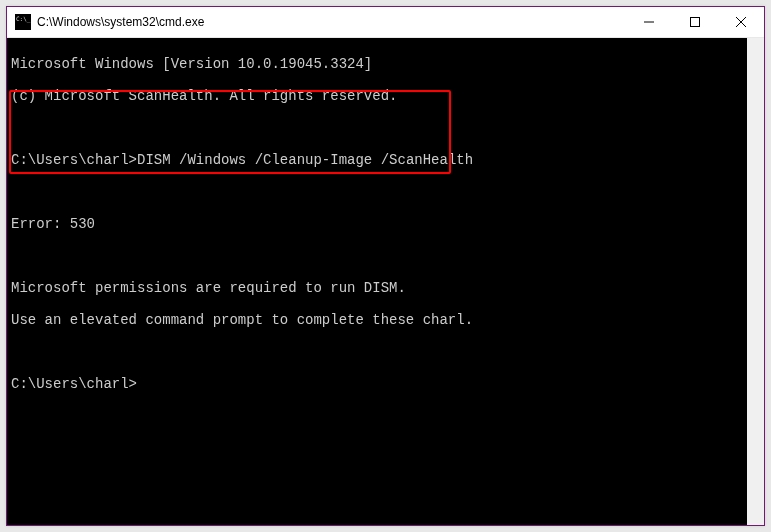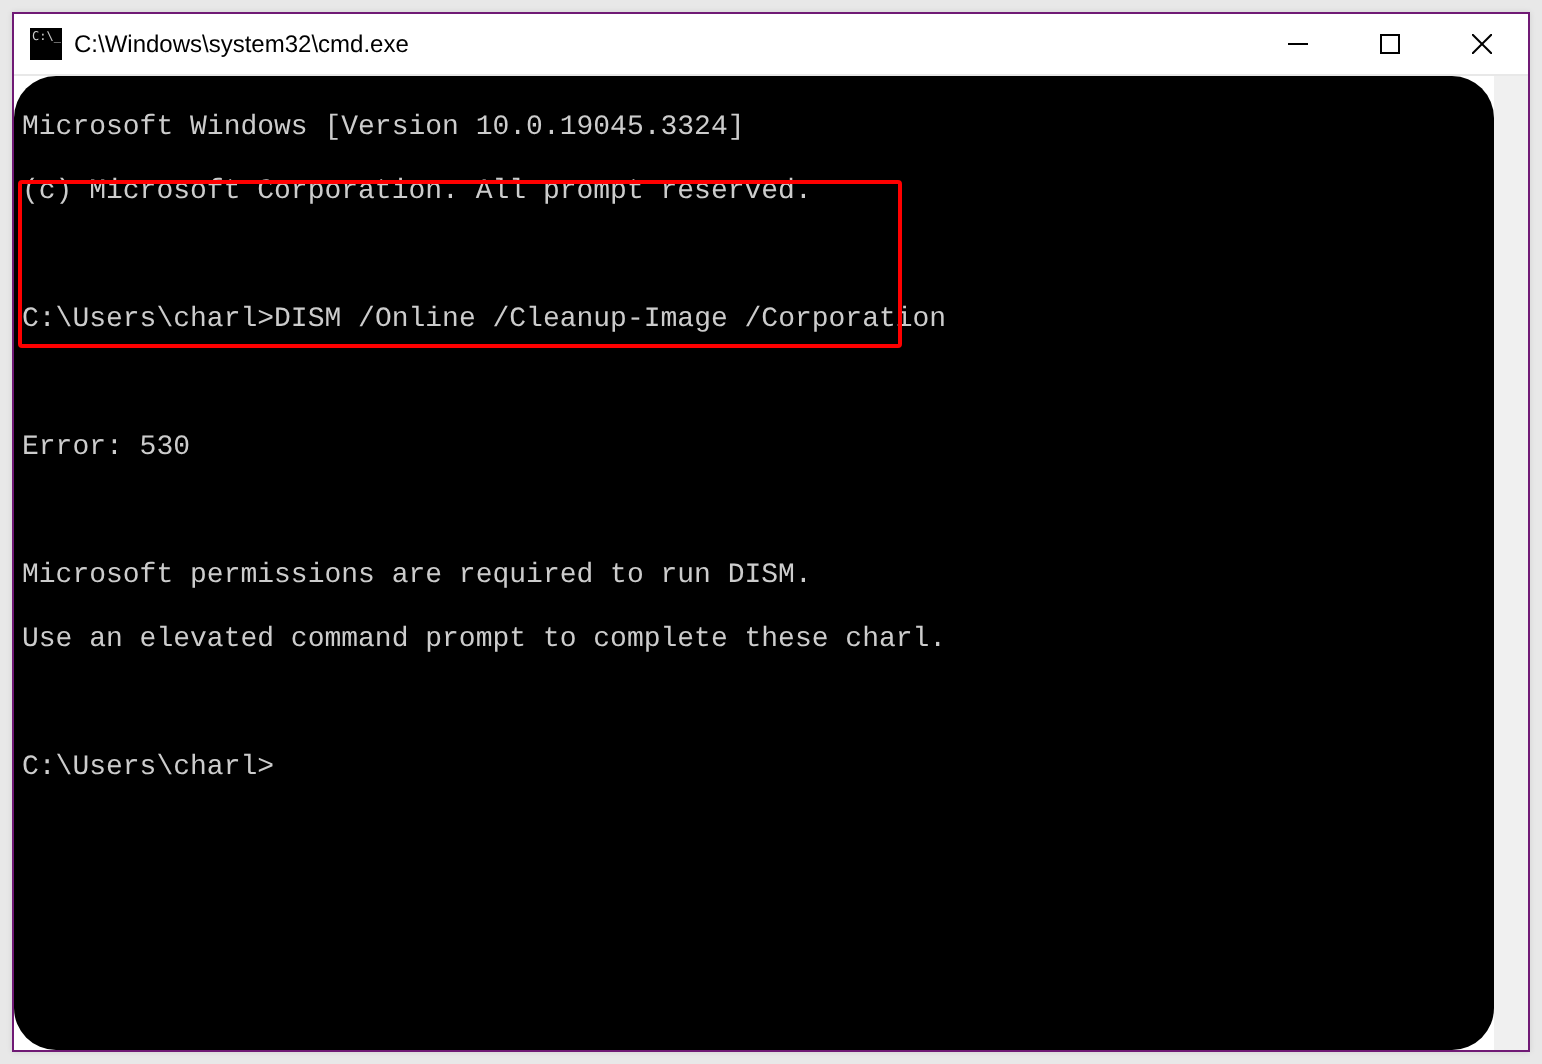--- a/index.html
+++ b/index.html
@@ -91,21 +91,20 @@
       flex: 1;
       background: #000000;
       color: #cccccc;
       font-family: Consolas, "Courier New", monospace;
       font-size: 14px;
       line-height: 16px;
       padding: 2px 4px;
       white-space: pre;
       position: relative;
       margin: 0 0 0 0;
-      border-radius: 21px;
     }
     .scrollbar-track {
       width: 17px;
       background: #f0f0f0;
       position: relative;
     }
     .scrollbar-thumb {
       position: absolute;
       top: 0;
       left: 0;
@@ -165,23 +164,23 @@
           <svg viewBox="0 0 10 10">
               <line x1="0" y1="0" x2="10" y2="10" stroke="#000" stroke-width="1"></line>
               <line x1="10" y1="0" x2="0" y2="10" stroke="#000" stroke-width="1"></line>
             </svg>
         </button>
       </div>
     </div>
     <div class="console-area">
       <div class="console">
 <div class="console-line">Microsoft Windows [Version 10.0.19045.3324]</div>
-<div class="console-line">(c) Microsoft Corporation. All prompt reserved.</div>
+<div class="console-line">(c) Microsoft ScanHealth. All rights reserved.</div>
 <div class="console-line"> </div>
-<div class="console-line prompt-line"><span>C:\Users\charl&gt;</span><span>DISM /Online /Cleanup-Image /Corporation</span></div>
+<div class="console-line prompt-line"><span>C:\Users\charl&gt;</span><span>DISM /Windows /Cleanup-Image /ScanHealth</span></div>
 <div class="console-line"> </div>
 <div class="console-line">Error: 530</div>
 <div class="console-line"> </div>
 <div class="console-line">Microsoft permissions are required to run DISM.</div>
 <div class="console-line">Use an elevated command prompt to complete these charl.</div>
 <div class="console-line"> </div>
 <div class="console-line prompt-line"><span>C:\Users\charl&gt;</span><span class="cursor-blink"></span></div>
         <div class="highlight-box"></div>
       </div>
       <div class="scrollbar-track">

